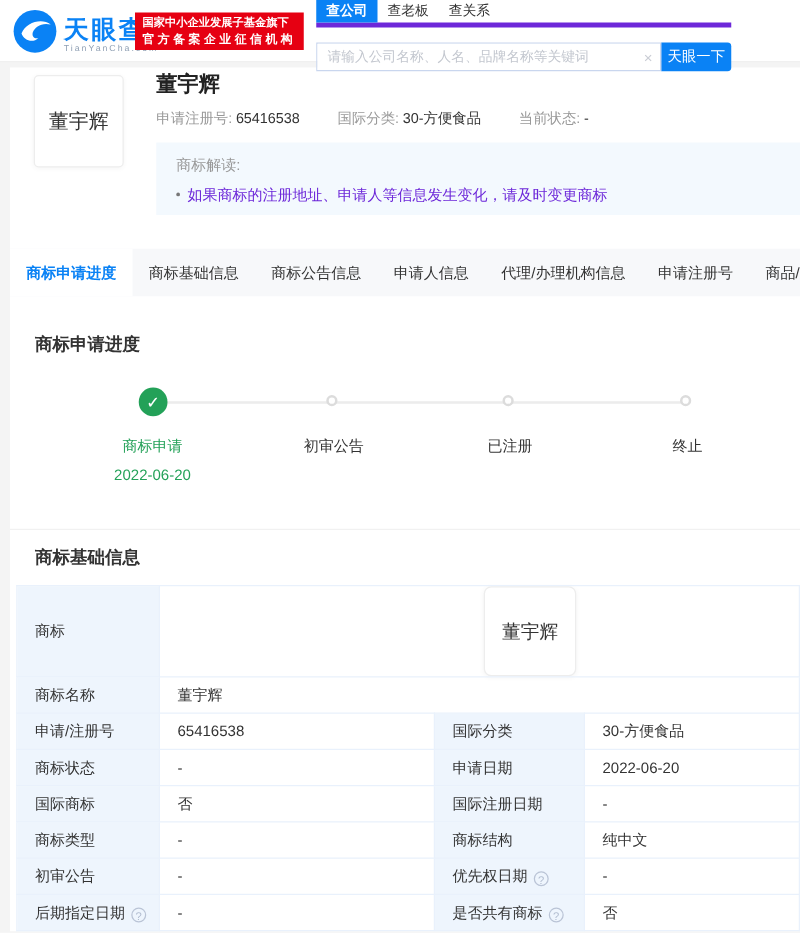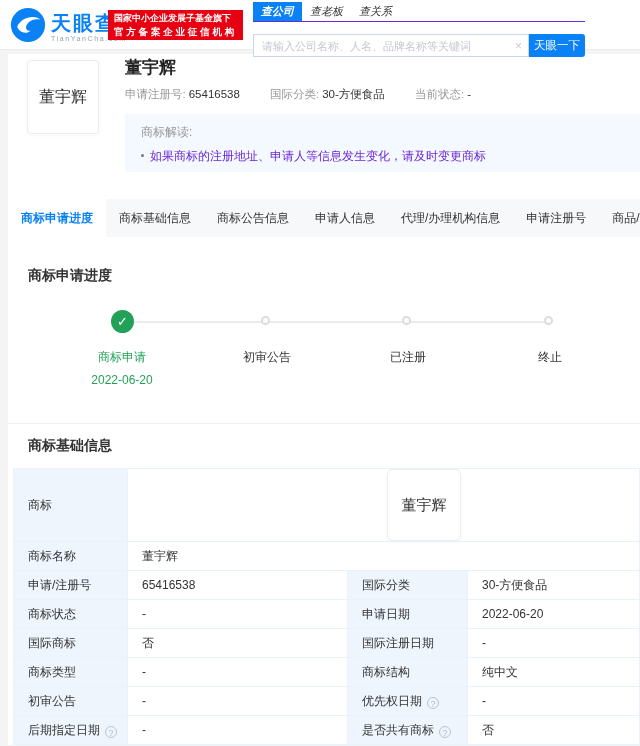--- a/index.html
+++ b/index.html
@@ -9,21 +9,21 @@
   
   .header { position:relative; height:50px; background:#fff; border-bottom:1px solid #ececec; }
   .logo { position:absolute; left:10px; top:7px; display:flex; align-items:center; }
   .logo-text { margin-left:5px; }
   .logo-cn { font-size:20px; font-weight:bold; color:#0a82f5; letter-spacing:2px; line-height:23px; }
   .logo-en { font-size:7px; color:#90a0b4; letter-spacing:1.6px; }
   .badge { position:absolute; left:108px; top:10px; background:#e60012; color:#fff; padding:2px 6px; }
   .badge-line1 { font-size:9px; font-weight:bold; line-height:13px; }
   .badge-line2 { font-size:9.5px; font-weight:bold; letter-spacing:2.8px; line-height:13px; }
   .search { position:absolute; left:253px; top:3px; width:332px; }
-  .search-tabs { display:flex; align-items:flex-end; border-bottom:1px solid #6d28d9; height:19px;font-style:italic; }
+  .search-tabs { display:flex; align-items:flex-end; border-bottom:4px solid #6d28d9; height:19px; }
   .search-tab { font-size:11px; color:#333; padding:2px 8px; cursor:pointer; }
   .search-tab.active { background:#0a82f5; color:#fff; font-weight:bold; }
   .search-row { display:flex; margin-top:12px; height:40px; }
   .search-box { position:relative; width:276px; height:23px; border:1px solid #c9d6ee; background:#fff; }
   .search-box input { width:100%; height:100%; border:none; outline:none; padding:0 22px 0 8px; font-size:11px; color:#333; }
   .search-box input::placeholder { color:#c3c7cf; }
   .clear-x { position:absolute; right:6px; top:4px; font-size:12px; color:#c9ccd4; line-height:14px; cursor:pointer; }
   .search-btn { width:56px; height:23px; background:#0a82f5; color:#fff; border:none; font-size:11.5px; border-radius:0 3px 3px 0; cursor:pointer; }
 
   

